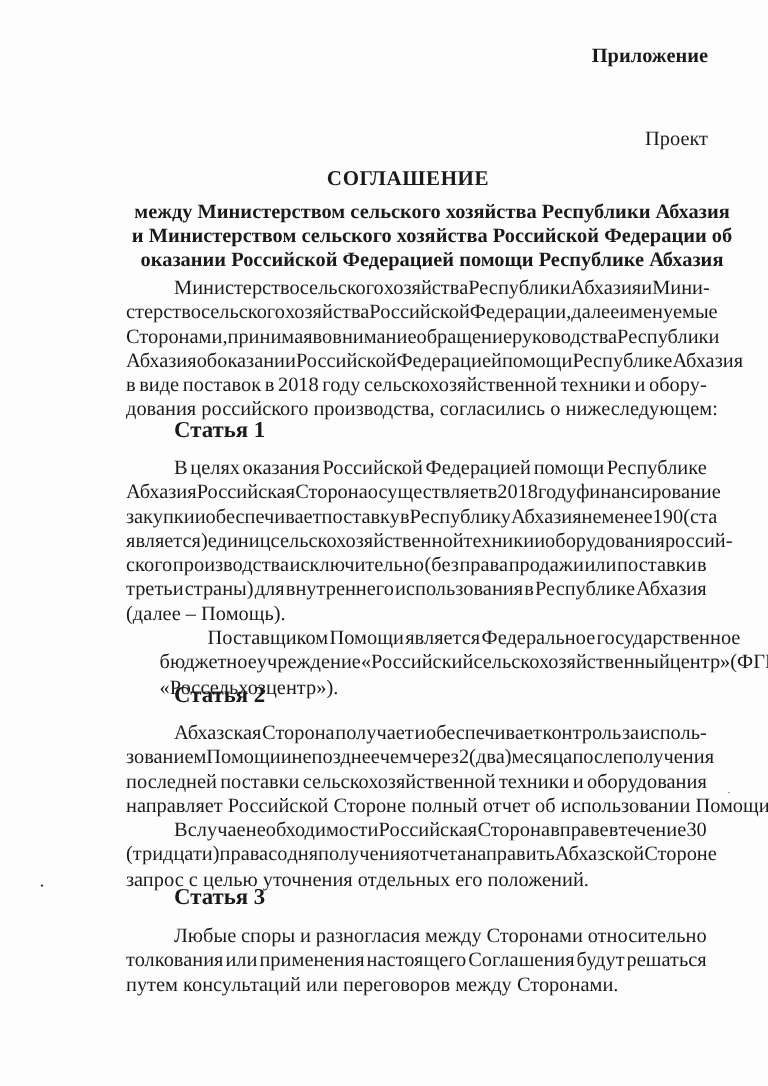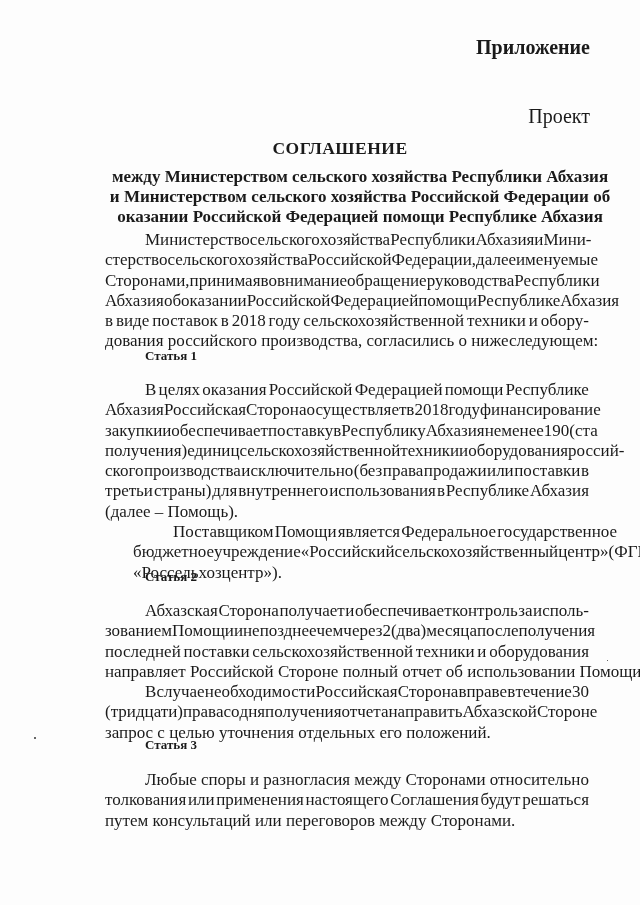--- a/index.html
+++ b/index.html
@@ -1,34 +1,34 @@
 <!DOCTYPE html>
 <html><head>
 <meta charset="utf-8">
 <style>
   html, body { margin: 0; padding: 0; background: #ffffff; }
   body { width: 640px; height: 905px; position: relative; overflow: hidden;
          font-family: "Liberation Serif", "DejaVu Serif", serif; color: #1a1a1a; }
   .page { position: absolute; left: 0; top: 0; width: 640px; height: 905px; background: #fdfdfd; }
-  .hdr { position: absolute; right: 50px; text-align: right; font-size: 20px; line-height: 20px; }
+  .hdr { position: absolute; right: 50px; text-align: right; font-size: 17px; line-height: 20px; }
   .hdr-1 { top: 37px; font-weight: bold; }
   .hdr-2 { top: 57px; }
   .hdr-3 { top: 77px; }
   .hdr-4 { top: 106px; }
   .title { position: absolute; left: 0; width: 640px; text-align: center; font-weight: bold; }
   .title-main { top: 138px; font-size: 17.5px; letter-spacing: 0.5px; left: 20px; }
   .subtitle { position: absolute; left: 100px; width: 520px; text-align: center; font-weight: bold;
               font-size: 17px; line-height: 20px; top: 167px; }
   .block { position: absolute; left: 105px; width: 484px; font-size: 17px; line-height: 20.3px; }
   .line { display: block; text-align: justify; text-align-last: justify; white-space: nowrap; height: 20.3px; }
   .line.last { text-align-last: left; }
   .line.ind { padding-left: 40px; }
   .line span { display: inline; }
   .jline { display: flex; justify-content: space-between; white-space: nowrap; }
-  .heading { position: absolute; left: 145px; font-weight: bold; font-size: 13px; }
+  .heading { position: absolute; left: 145px; font-weight: bold; font-size: 19px; }
   .dot { position: absolute; width: 2px; height: 2px; background: #333; border-radius: 1px; }
 </style>
 </head>
 <body>
 
 <div class="page">
 
   <div class="hdr hdr-1">Приложение</div>
   <div class="hdr hdr-4">Проект</div>
 
@@ -138,21 +138,21 @@
           <span>Республику</span>
           <span>Абхазия</span>
           <span>не</span>
           <span>менее</span>
           <span>190</span>
           <span>(ста</span>
         </div>
       </div>
     <div class="line">
         <div class="jline">
-          <span>получения)</span>
+          <span>является)</span>
           <span>единиц</span>
           <span>сельскохозяйственной</span>
           <span>техники</span>
           <span>и</span>
           <span>оборудования</span>
           <span>россий-</span>
         </div>
       </div>
     <div class="line">
         <div class="jline">

